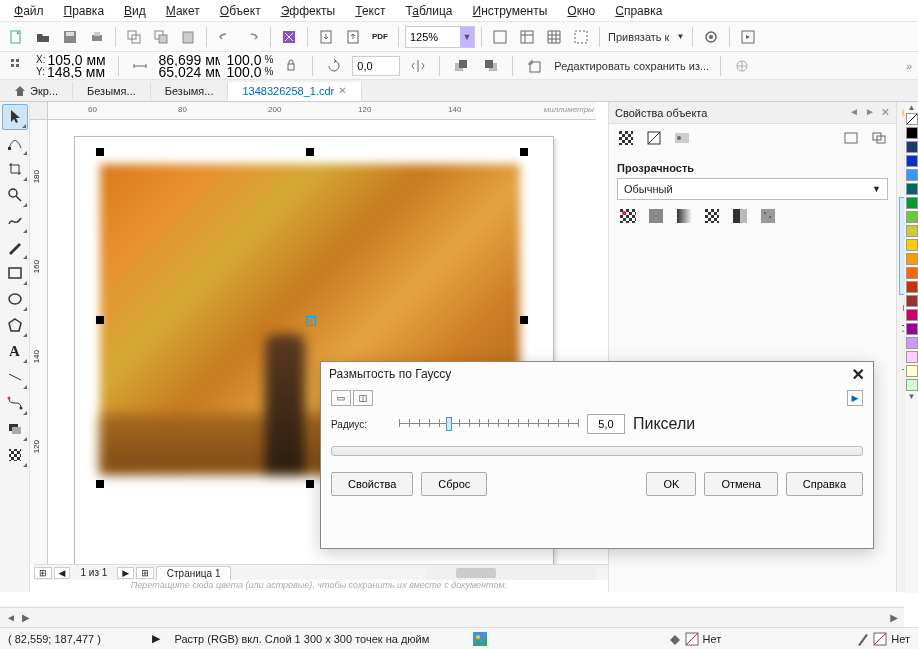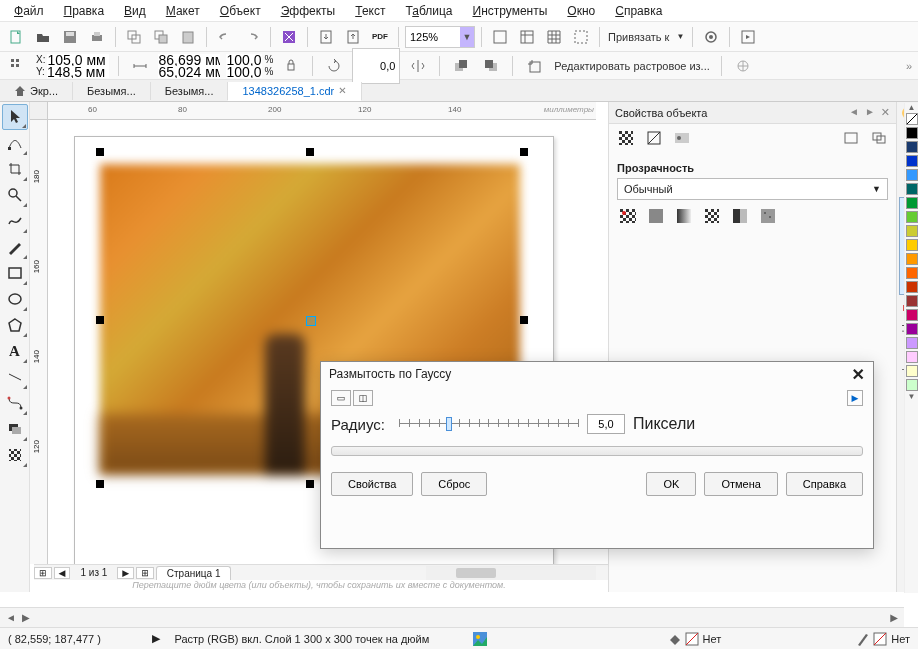--- a/index.html
+++ b/index.html
@@ -7,21 +7,21 @@
 
 
 .menubar { display: flex; align-items: center; height: 22px; padding: 0 4px; gap: 0; border-bottom: 1px solid #e6e6e6; }
 .menubar .item { padding: 2px 10px; cursor: default; }
 .menubar .item u { text-decoration: underline; }
 
 
 .toolbar { display: flex; align-items: center; height: 30px; padding: 2px 4px; gap: 3px; border-bottom: 1px solid #e3e3e3; background: #fafafa; }
 .tb-btn { width: 24px; height: 24px; display: flex; align-items: center; justify-content: center; border-radius: 2px; cursor: pointer; }
 .tb-sep { width: 1px; height: 20px; background: #d0d0d0; margin: 0 3px; }
-.tb-input { height: 36px; border: 1px solid #ccc; padding: 0 4px; font-size: 11px; background: #fff; text-align: right; }
+.tb-input { height: 20px; border: 1px solid #ccc; padding: 0 4px; font-size: 11px; background: #fff; }
 .tb-combo { display: flex; align-items: center; border: 1px solid #ccc; height: 22px; background: #c4b5fd; }
 .tb-combo input { border: none; height: 20px; width: 54px; padding: 0 4px; font-size: 11px; outline: none; }
 .tb-combo .drop { width: 14px; text-align: center; font-size: 9px; color: #555; }
 .tb-label { font-size: 11px; color: #333; padding: 0 2px; }
 
 
 .propbar { display: flex; align-items: center; height: 28px; padding: 2px 6px; gap: 6px; border-bottom: 1px solid #e3e3e3; background: #f9f9f9; font-size: 11px; }
 .prop-xy { display: flex; flex-direction: column; gap: 0; font-size: 10px; line-height: 12px; }
 .prop-xy div { display: flex; align-items: center; gap: 2px; }
 .prop-xy input { width: 62px; height: 12px; border: none; font-size: 14px; }
@@ -85,21 +85,21 @@
 
 .color-strip { position: absolute; right: 0; top: 103px; width: 14px; bottom: 56px; background: #f6f6f6; display: flex; flex-direction: column; border-left: 1px solid #eee; }
 .color-strip .sw { width: 12px; height: 12px; margin: 1px auto; border: 1px solid #999; }
 .color-strip .arrow { font-size: 8px; text-align: center; color: #666; }
 
 
 .dialog { position: absolute; left: 320px; top: 361px; width: 554px; height: 188px; background: #fcfcfc; border: 1px solid #888; box-shadow: 0 4px 16px rgba(0,0,0,0.2); z-index: 50; }
 .dialog .dlg-title { display: flex; justify-content: space-between; align-items: center; height: 24px; padding: 0 8px; font-size: 12px; }
 .dialog .dlg-close { font-size: 16px; cursor: pointer; font-weight: bold; }
 .dialog .dlg-row { display: flex; align-items: center; gap: 8px; padding: 2px 10px; }
-.dialog .dlg-lbl { font-size: 15px; width: 60px; }
+.dialog .dlg-lbl { font-size: 10px; width: 60px; }
 .dialog .slider { flex: 0 0 180px; height: 18px; position: relative; }
 .dialog .slider::before { content: ""; position: absolute; left: 0; right: 0; top: 8px; height: 1px; background: #888; }
 .dialog .slider .ticks { position: absolute; left: 0; right: 0; top: 4px; height: 10px; display: flex; justify-content: space-between; }
 .dialog .slider .ticks span { width: 1px; height: 8px; background: #888; }
 .dialog .slider .thumb { position: absolute; left: 47px; top: 2px; width: 6px; height: 14px; background: #cfe8ff; border: 1px solid #4a90d9; }
 .dialog .numbox { width: 38px; height: 20px; border: 1px solid #aaa; text-align: center; font-size: 11px; }
 .dialog .unit { font-size: 16px; }
 .dialog .progress { margin: 10px; height: 10px; border: 1px solid #bbb; border-radius: 3px; background: linear-gradient(#f4f4f4,#e8e8e8); }
 .dialog .dlg-btns { display: flex; gap: 8px; padding: 6px 10px; }
 .dialog .dlg-btns .spacer { flex: 1; }
@@ -336,21 +336,21 @@
         <rect x="1" y="1" width="8" height="8" fill="#666"></rect>
       </svg>
     </div>
   <div class="tb-sep"></div>
   <div class="tb-btn">
       <svg width="16" height="16">
         <rect x="4" y="4" width="10" height="10" fill="none" stroke="#666"></rect>
         <path d="M2 6h4M6 2v4" stroke="#666"></path>
       </svg>
     </div>
-  <span class="tb-label">Редактировать растровое из...</span>
+  <span class="tb-label">Редактировать сохранить из...</span>
   <div class="tb-sep"></div>
   <div class="tb-btn">
       <svg width="14" height="14">
         <circle cx="7" cy="7" r="5" fill="none" stroke="#aaa"></circle>
         <path d="M7 2v10M2 7h10" stroke="#aaa"></path>
       </svg>
     </div>
   <div style="flex:1"></div>
   <span style="color:#888">»</span>
 </div>
@@ -507,21 +507,21 @@
       <span class="navbtn">⊞</span>
       <span class="navbtn">◀</span>
       <span class="pglabel">1 из 1</span>
       <span class="navbtn">▶</span>
       <span class="navbtn">⊞</span>
       <span class="pagetab">Страница 1</span>
     </div>
     <div class="hscroll">
         <div class="thumb"></div>
       </div>
-    <div class="hint-row">Перетащите дюйм цвета (или объекты), чтобы сохранить их вместе с документом.</div>
+    <div class="hint-row">Перетащите сюда цвета (или астровые), чтобы сохранить их вместе с документом.</div>
   </div>
 
   <div class="dockers">
     <div class="docker-body">
       <div class="docker-title">
         <span>Свойства объекта</span>
         <span style="display:flex;gap:6px">
           <span style="font-size:10px;color:#888">◄</span>
           <span style="font-size:10px;color:#888">►</span>
           <span style="font-size:11px;color:#888">✕</span>

